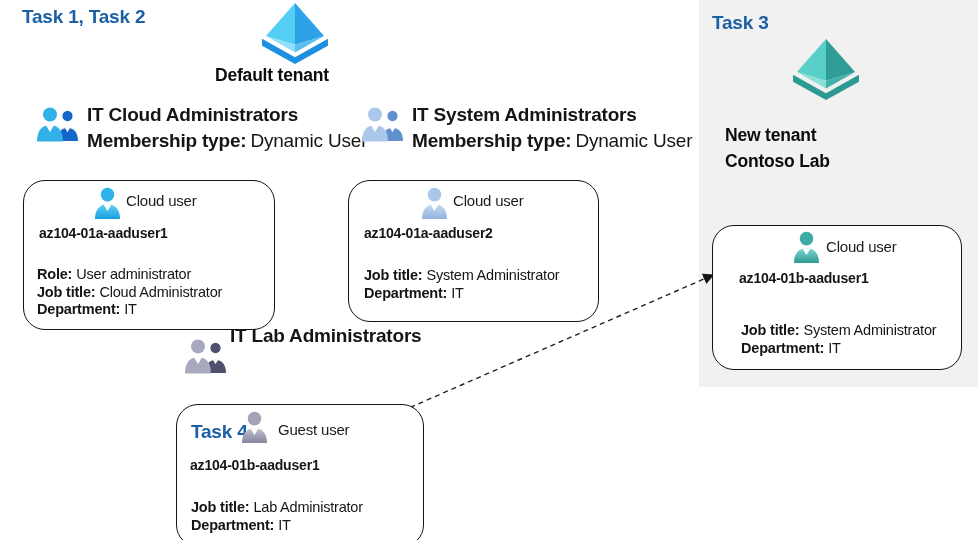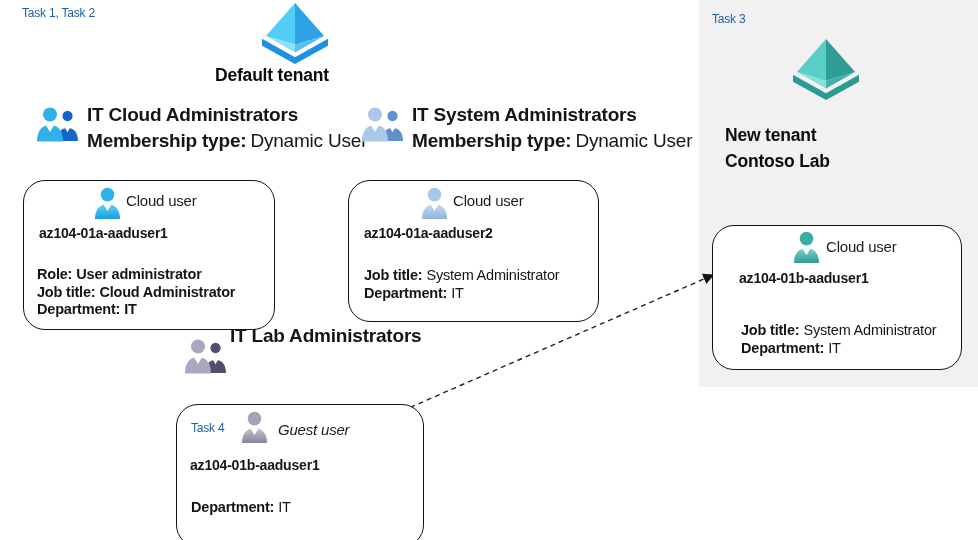--- a/index.html
+++ b/index.html
@@ -2,21 +2,21 @@
 <html><head>
 <meta charset="utf-8">
 <style>
   html,body{margin:0;padding:0;background:#fff;}
   #canvas{
     position:relative;width:978px;height:540px;background:#ffffff;
     font-family:"Liberation Sans",sans-serif;color:#151515;overflow:hidden;
     letter-spacing:-0.2px;
   }
   .abs{position:absolute;}
-  .task-label{color:#1b5fa5;font-weight:normal;font-size:12px;white-space:nowrap;}
+  .task-label{color:#1b5fa5;font-weight:bold;font-size:19px;white-space:nowrap;}
   .tenant-title{font-weight:bold;font-size:17.5px;color:#0b0b0b;text-align:left;white-space:nowrap;}
   .group-name{font-weight:bold;font-size:19px;white-space:nowrap;}
   .member-line{font-size:19px;white-space:nowrap;}
   .member-line b{margin-right:4px;}
   .user-box{position:absolute;background:#fff;border:1.5px solid #141414;border-radius:22px;margin-top:23px;}
   .type-label{font-size:15px;color:#1c1c1c;white-space:nowrap;}
   .user-name{font-weight:bold;font-size:14px;white-space:nowrap;}
   .attr{font-size:14.5px;line-height:17.5px;white-space:nowrap;}
   .attr b{margin-right:4px;}
   .panel{background:#f1f1f1;}
@@ -76,21 +76,21 @@
               <stop offset="1" stop-color="#179ddf"></stop>
           </linearGradient>
         </defs>
         <circle cx="13.5" cy="7.6" r="6.8" fill="#2db3ea"></circle>
         <path d="M1 32 C1 21.5 6.5 17.2 13.5 17.2 C20.5 17.2 26 21.5 26 32 Z" fill="url(#gB)"></path>
         <path d="M9.4 17.2 L13.5 24 L17.6 17.2 Z" fill="#fff"></path>
       </svg>
     </div>
     <div class="abs type-label" style="left:102px;top:11px;">Cloud user</div>
     <div class="abs user-name" style="left:15px;top:44px;">az104-01a-aaduser1</div>
-    <div class="abs" style="left:13px;top:85px;font-weight:bold;">
+    <div class="abs" style="left:13px;top:85px;">
       <div class="attr"><b>Role:</b><span>User administrator</span></div>
       <div class="attr"><b>Job title:</b><span>Cloud Administrator</span></div>
       <div class="attr"><b>Department:</b><span>IT</span></div>
     </div>
   </div>
 
   <div class="abs" style="left:360px;top:106px;">
     <svg width="46" height="37" viewBox="0 0 46 37">
       <circle cx="32.5" cy="10" r="5.6" fill="#6191cd" stroke="#fff" stroke-width="1"></circle>
       <path d="M22 35.5 C22 25.5 26.5 21.5 32.5 21.5 C38.5 21.5 43.5 25.5 43.5 35.5 Z" fill="#6191cd" stroke="#fff" stroke-width="1"></path>
@@ -147,23 +147,24 @@
           <linearGradient id="gG" x1="0" y1="0" x2="0" y2="1">
             <stop offset="0" stop-color="#c3c3d1"></stop>
               <stop offset="1" stop-color="#85859f"></stop>
           </linearGradient>
         </defs>
         <circle cx="13.5" cy="7.6" r="6.8" fill="#a3a3b8"></circle>
         <path d="M1 32 C1 21.5 6.5 17.2 13.5 17.2 C20.5 17.2 26 21.5 26 32 Z" fill="url(#gG)"></path>
         <path d="M9.4 17.2 L13.5 24 L17.6 17.2 Z" fill="#fff"></path>
       </svg>
     </div>
-    <div class="abs type-label" style="left:101px;top:16px;font-style:italic;">Guest user</div>
+    <div class="abs type-label" style="left:101px;top:16px;">Guest user</div>
     <div class="abs user-name" style="left:13px;top:52px;">az104-01b-aaduser1</div>
     <div class="abs" style="left:14px;top:94px;">
+      <div class="attr"><b>Job title:</b><span>Lab Administrator</span></div>
       <div class="attr"><b>Department:</b><span>IT</span></div>
     </div>
   </div>
 
   <div class="abs task-label" style="left:712px;top:12px;">Task 3</div>
 
   <div class="abs" style="left:789px;top:38px;">
     <svg width="74" height="64" viewBox="0 0 76 66">
       <polygon points="38,1 8,35 38,44" fill="#58cfc7"></polygon>
       <polygon points="38,1 68,35 38,44" fill="#2f9d96"></polygon>

